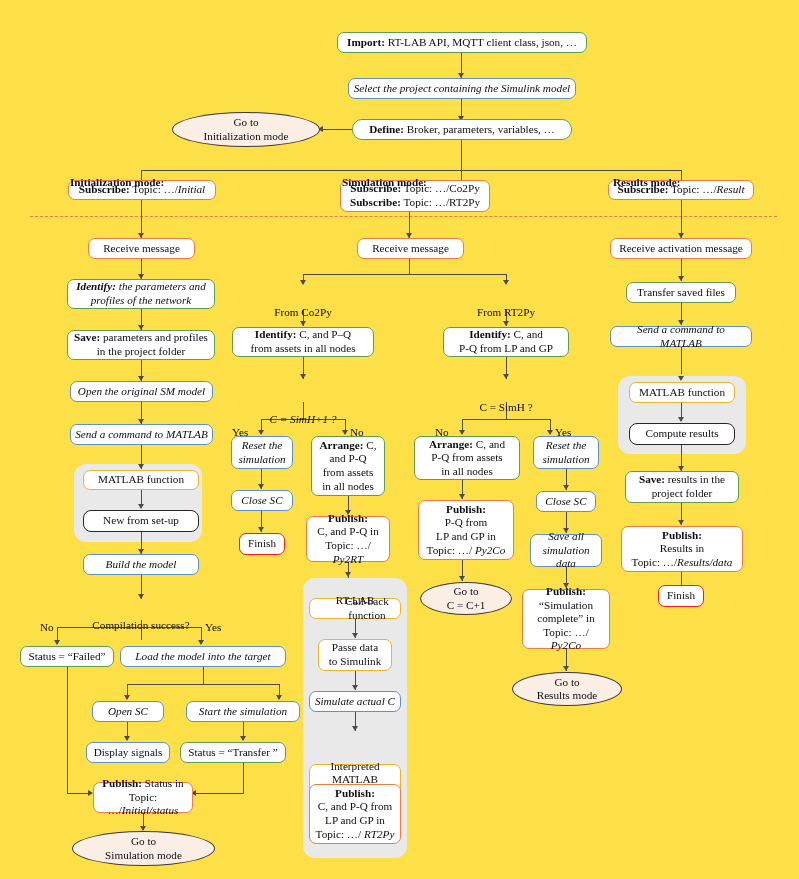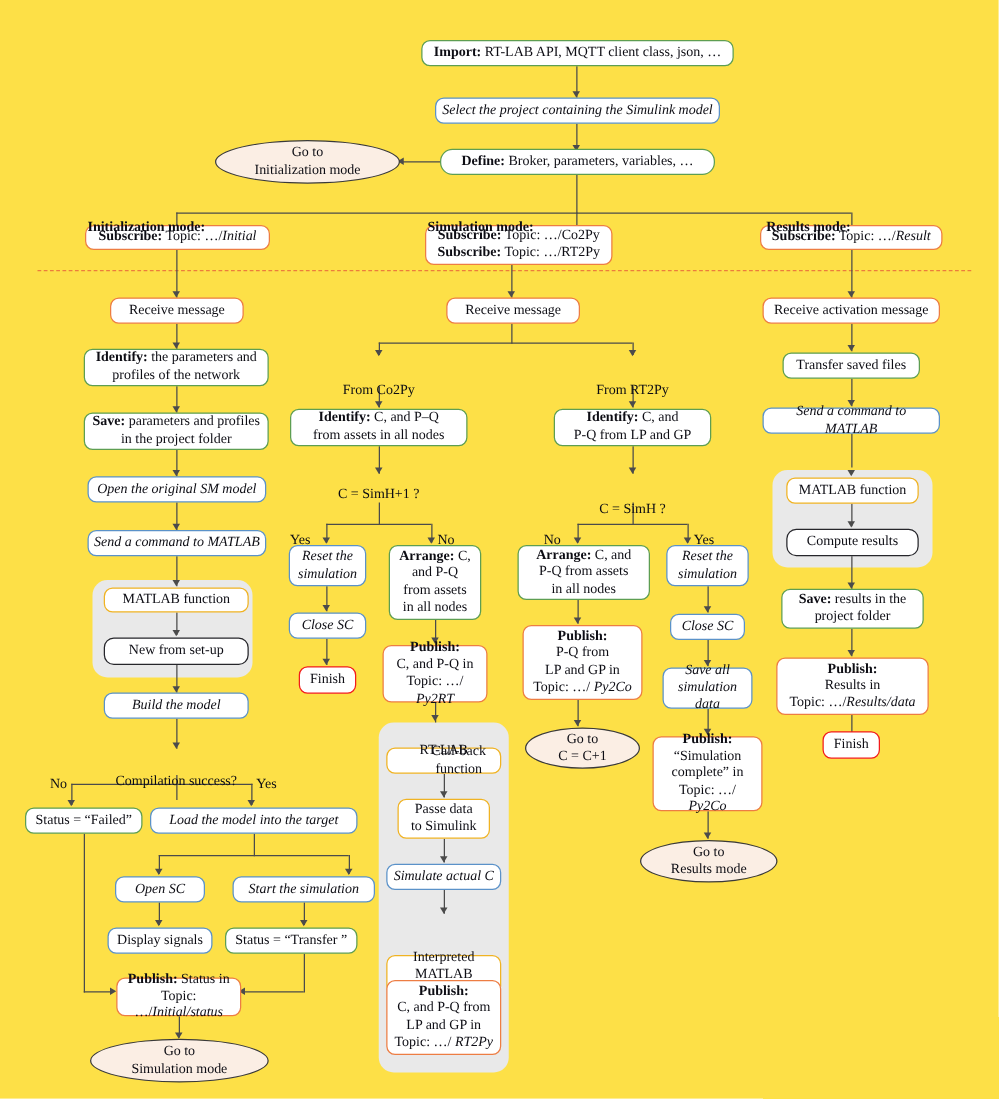--- a/index.html
+++ b/index.html
@@ -140,21 +140,21 @@
 
   <div class="ln lnv" style="left:141px;top:200px;height:38px;"></div>
   <div class="arw" style="left:138px;top:233px;"></div>
 
   <div class="node orange" style="left:88px;top:238px;width:107px;height:21px;">
     <span>Receive message</span>
   </div>
   <div class="ln lnv" style="left:141px;top:259px;height:20px;"></div>
   <div class="arw" style="left:138px;top:274px;"></div>
 
-  <div class="node green" style="left:67px;top:279px;width:148px;height:30px;">
+  <div class="node green" style="left:67px;top:279px;width:148px;height:30px;font-style:italic;">
     <span><b>Identify:</b> the parameters and<br>profiles of the network</span>
   </div>
   <div class="ln lnv" style="left:141px;top:309px;height:21px;"></div>
   <div class="arw" style="left:138px;top:325px;"></div>
 
   <div class="node green" style="left:67px;top:330px;width:148px;height:30px;">
     <span><b>Save:</b> parameters and profiles<br>in the project folder</span>
   </div>
   <div class="ln lnv" style="left:141px;top:360px;height:21px;"></div>
   <div class="arw" style="left:138px;top:376px;"></div>
@@ -287,21 +287,21 @@
   </div>
   <div class="node green" style="left:232px;top:327px;width:142px;height:30px;">
     <span><b>Identify:</b> C, and P–Q<br>from assets in all nodes</span>
   </div>
 
   <div class="ln lnv" style="left:303px;top:357px;height:22px;"></div>
   <div class="arw" style="left:300px;top:374px;"></div>
   <div class="ln lnv" style="left:506px;top:357px;height:22px;"></div>
   <div class="arw" style="left:503px;top:374px;"></div>
 
-  <div class="label center" style="left:303px;top:376px;">
+  <div class="label center" style="left:303px;top:400px;font-style:italic;">
     <span>C = SimH+1 ?</span>
   </div>
   <div class="label center" style="left:506px;top:388px;">
     <span>C = SimH ?</span>
   </div>
 
   <div class="ln lnv" style="left:303px;top:402px;height:18px;"></div>
   <div class="ln lnh" style="left:261px;top:419px;width:84px;"></div>
   <div class="ln lnv" style="left:261px;top:419px;height:15px;"></div>
   <div class="arw" style="left:258px;top:430px;"></div>

